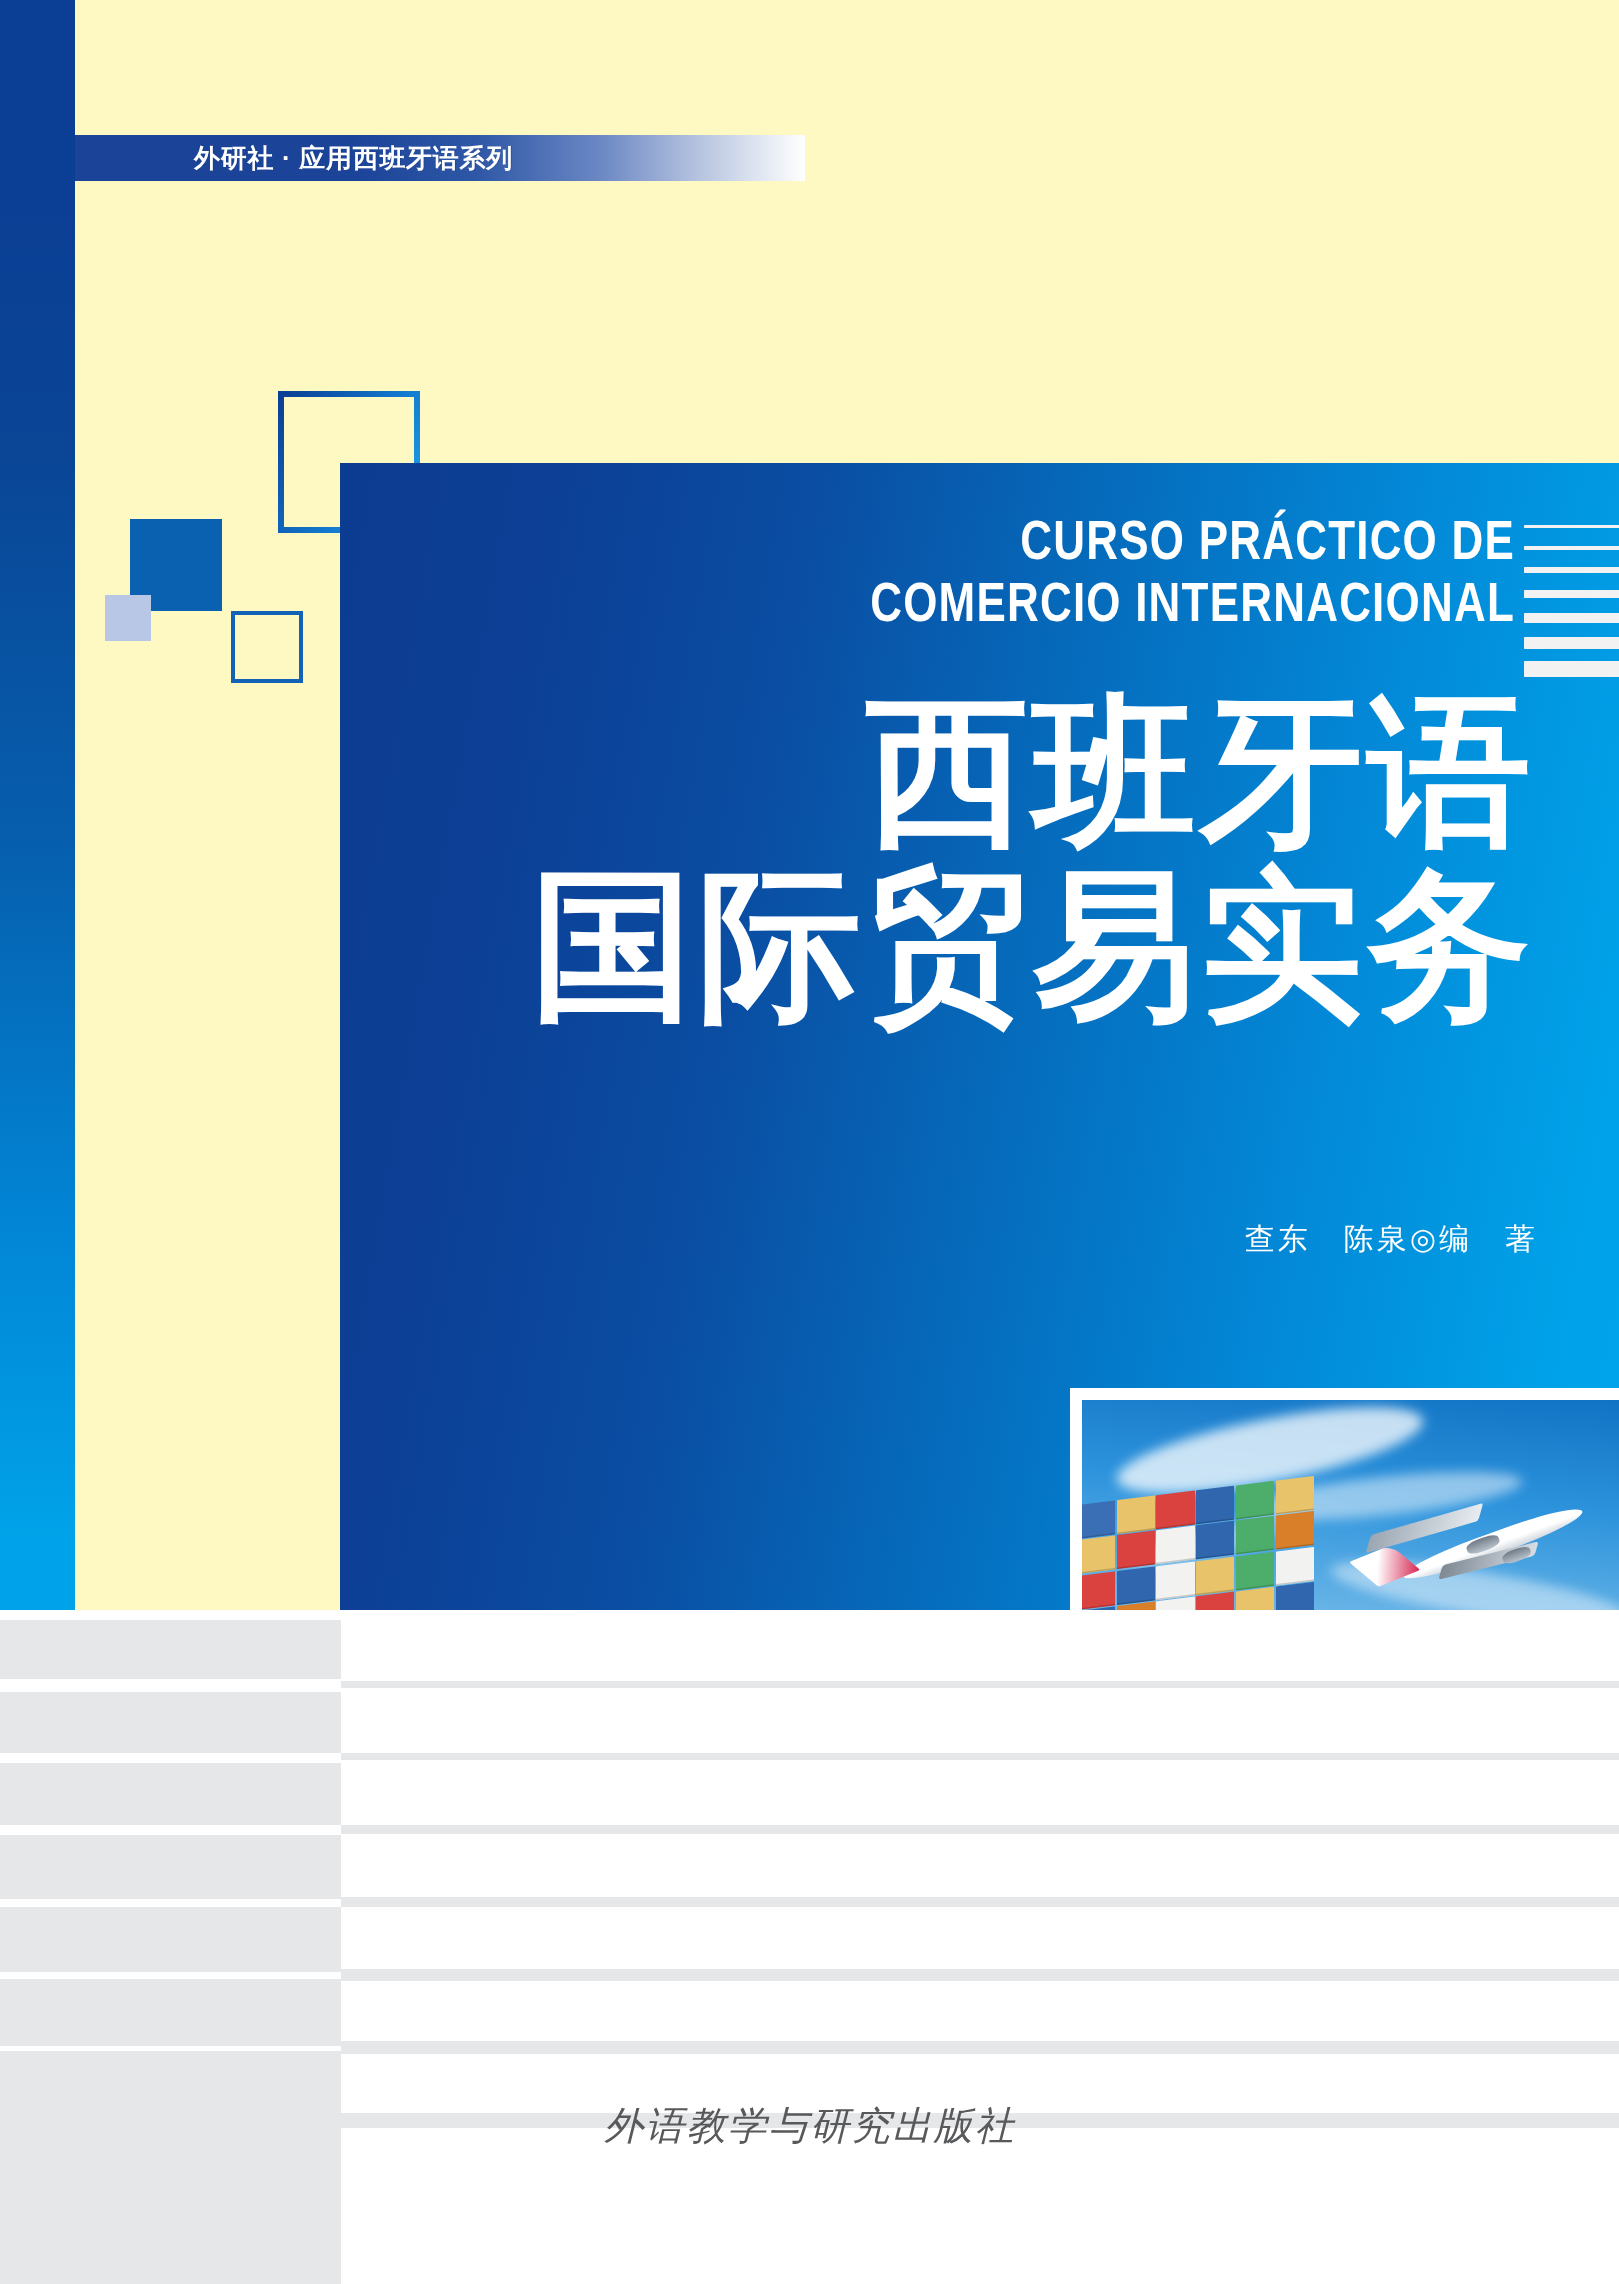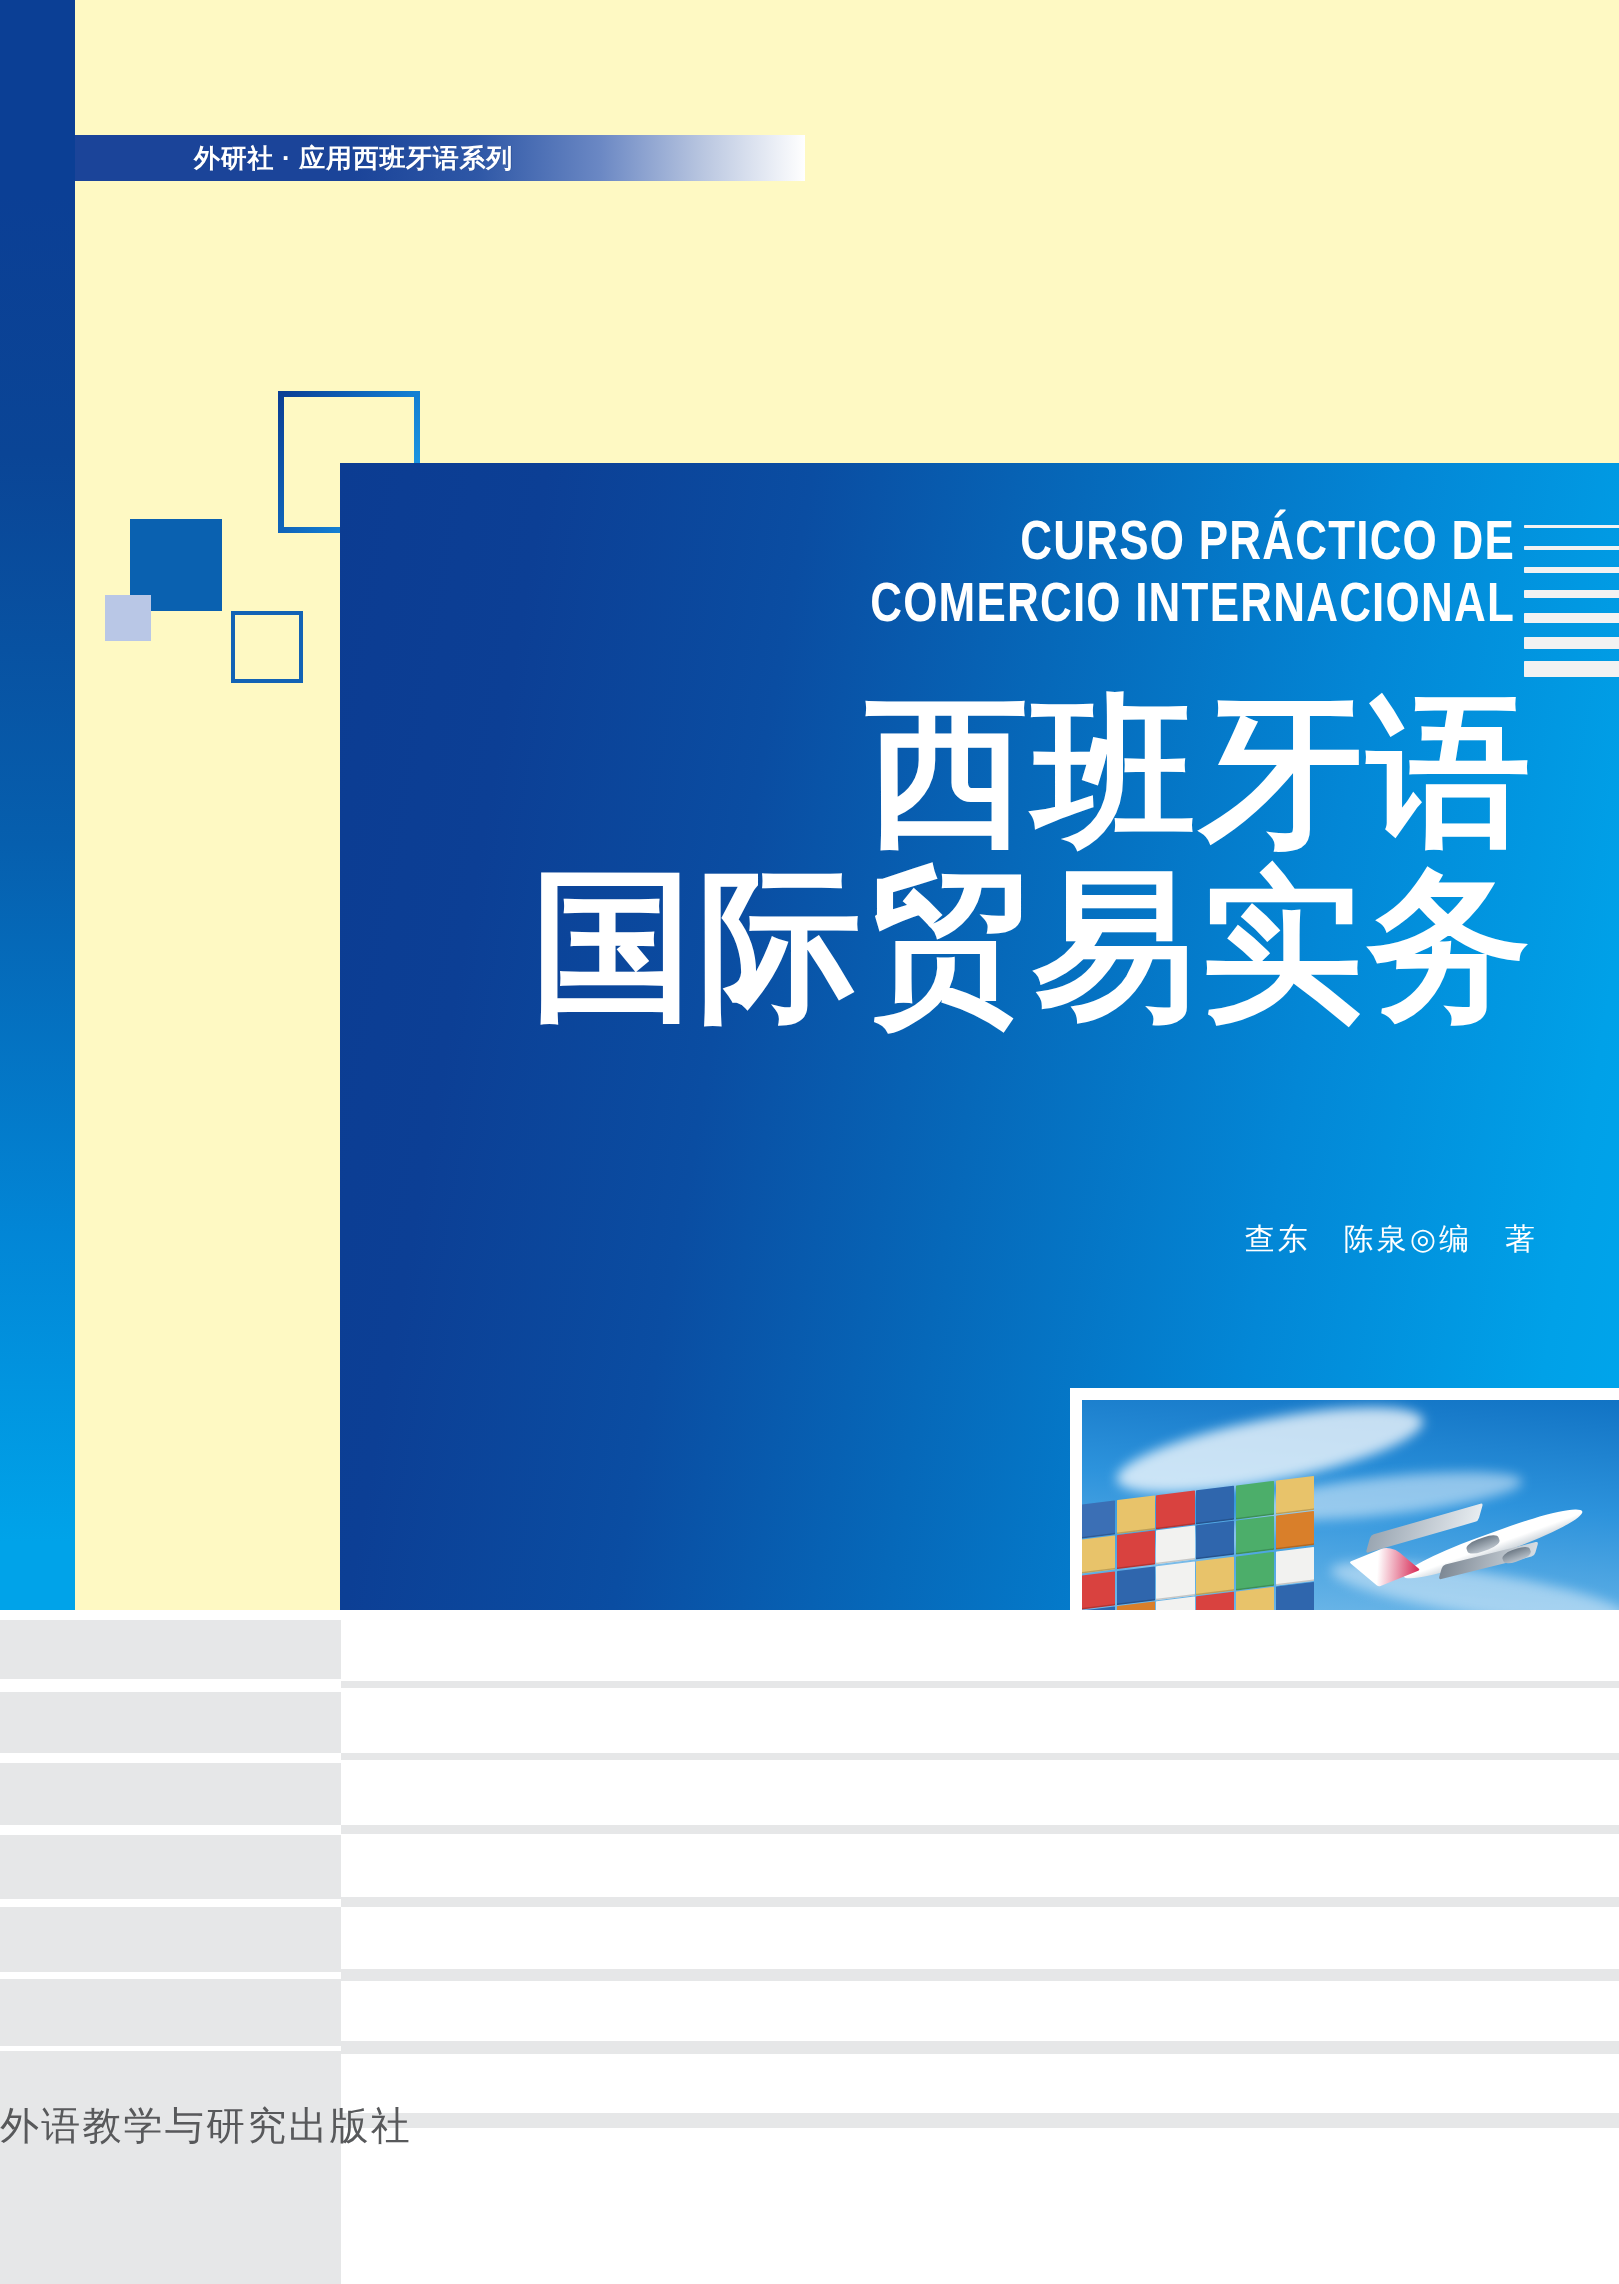--- a/index.html
+++ b/index.html
@@ -358,25 +358,27 @@
     width: 341px;
     background: #e6e7e8;
   }
 
   
   .publisher {
     position: absolute;
     left: 0;
     right: 0;
     top: 2099px;
+    text-align: center;
     color: #58595b;
     font-size: 39px;
     letter-spacing: 2.2px;
     font-weight: 500;
     font-family: "DejaVu Sans", "Liberation Sans", sans-serif;
+    font-style: italic;
   }
 </style>
 </head>
 <body>
 
 <div id="cover">
 
   <div class="spine-bar"></div>
 
   <div class="series-banner">

